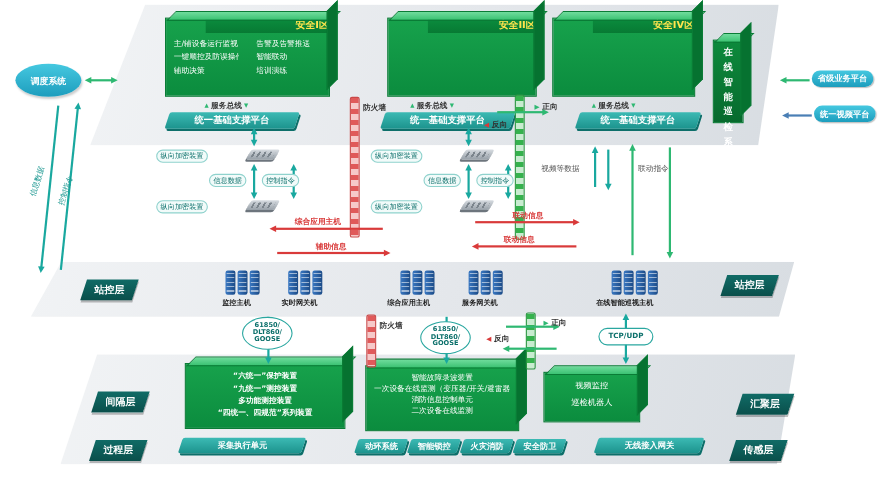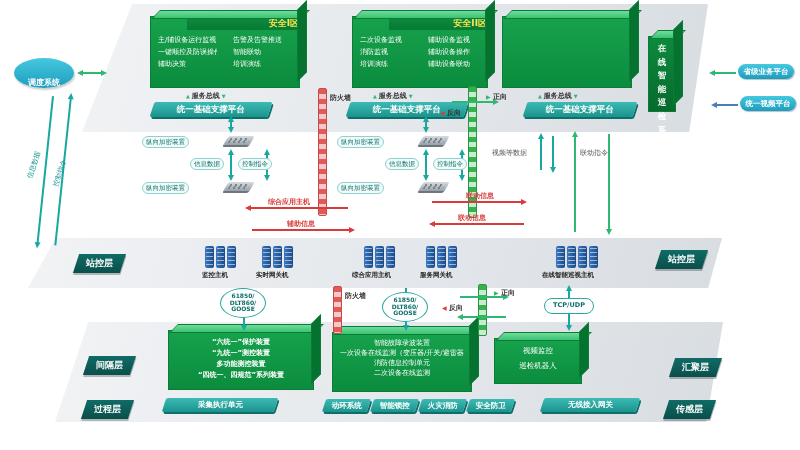--- a/index.html
+++ b/index.html
@@ -50,21 +50,21 @@
   .rack{position:absolute;display:flex;gap:2px;z-index:4;}
   .tower{width:9px;height:22px;background:linear-gradient(90deg,#3a78c2,#1b4a86);border-radius:2px;position:relative;}
   .tower::after{content:"";position:absolute;inset:2px 1px;background:repeating-linear-gradient(180deg,rgba(255,255,255,.55) 0 1px,transparent 1px 4px);}
   .rlbl{position:absolute;font-size:6.5px;color:#222;font-weight:bold;z-index:5;white-space:nowrap;}
 
   .oval{position:absolute;background:#fff;border:1.5px solid #2aa7a0;display:flex;align-items:center;justify-content:center;text-align:center;font-size:6px;color:#0a6f6a;font-weight:bold;white-space:pre-line;line-height:1.15;z-index:6;}
   .oval.round{border-radius:50%;}
   .oval.cap{border-radius:8px;font-size:6.5px;}
 
   .cyan{position:absolute;background:linear-gradient(180deg,#45c8e0,#1d9dbd);color:#fff;font-weight:bold;display:flex;align-items:center;justify-content:center;z-index:4;font-size:7.5px;white-space:nowrap;}
-  .cyan.ell{border-radius:50%;font-size:8px;box-shadow:1px 2px 2px rgba(0,0,0,.2);align-items:flex-end;}
+  .cyan.ell{border-radius:50%;font-size:8px;box-shadow:1px 2px 2px rgba(0,0,0,.2);}
   .cyan.btn{border-radius:8px;box-shadow:1px 1px 1px rgba(0,0,0,.25);}
 
   .sb{position:absolute;z-index:5;font-size:7px;color:#333;font-weight:bold;display:flex;gap:2px;align-items:center;white-space:nowrap;}
   .sb .ar{color:#2eb872;font-size:5px;line-height:1;}
   .tri{font-size:6px;line-height:1;}
   .tri.g{color:#2eb872;} .tri.r{color:#d93a3a;}
 
   .gi{white-space:nowrap;overflow:hidden;}
 </style>
 </head>
@@ -80,30 +80,23 @@
       <div class="gi">主/辅设备运行监视</div>
       <div class="gi">告警及告警推送</div>
       <div class="gi">一键顺控及防误操作</div>
       <div class="gi">智能联动</div>
       <div class="gi">辅助决策</div>
       <div class="gi">培训演练</div>
     </div>
 </div>
 <div class="gbox" style="left:352px;top:16px;width:136px;height:72px;">
   <div class="hd">安全II区</div>
-  <div class="gitems">
-      <div class="gi">二次设备监视</div>
-      <div class="gi">辅助设备监视</div>
-      <div class="gi">消防监视</div>
-      <div class="gi">辅助设备操作</div>
-      <div class="gi">培训演练</div>
-      <div class="gi">辅助设备联动</div>
-    </div>
 </div>
 <div class="gbox" style="left:502px;top:16px;width:130px;height:72px;">
+  <div class="hd">安全IV区</div>
 </div>
 <div class="gbox dark" style="left:648px;top:36px;width:28px;height:76px;">
   <span>在线智能巡检系统</span>
 </div>
 
 <div class="sb" style="left:186px;top:91px;">
   <span class="ar">▲</span>
   <span>服务总线</span>
   <span class="ar">▼</span>
 </div>

